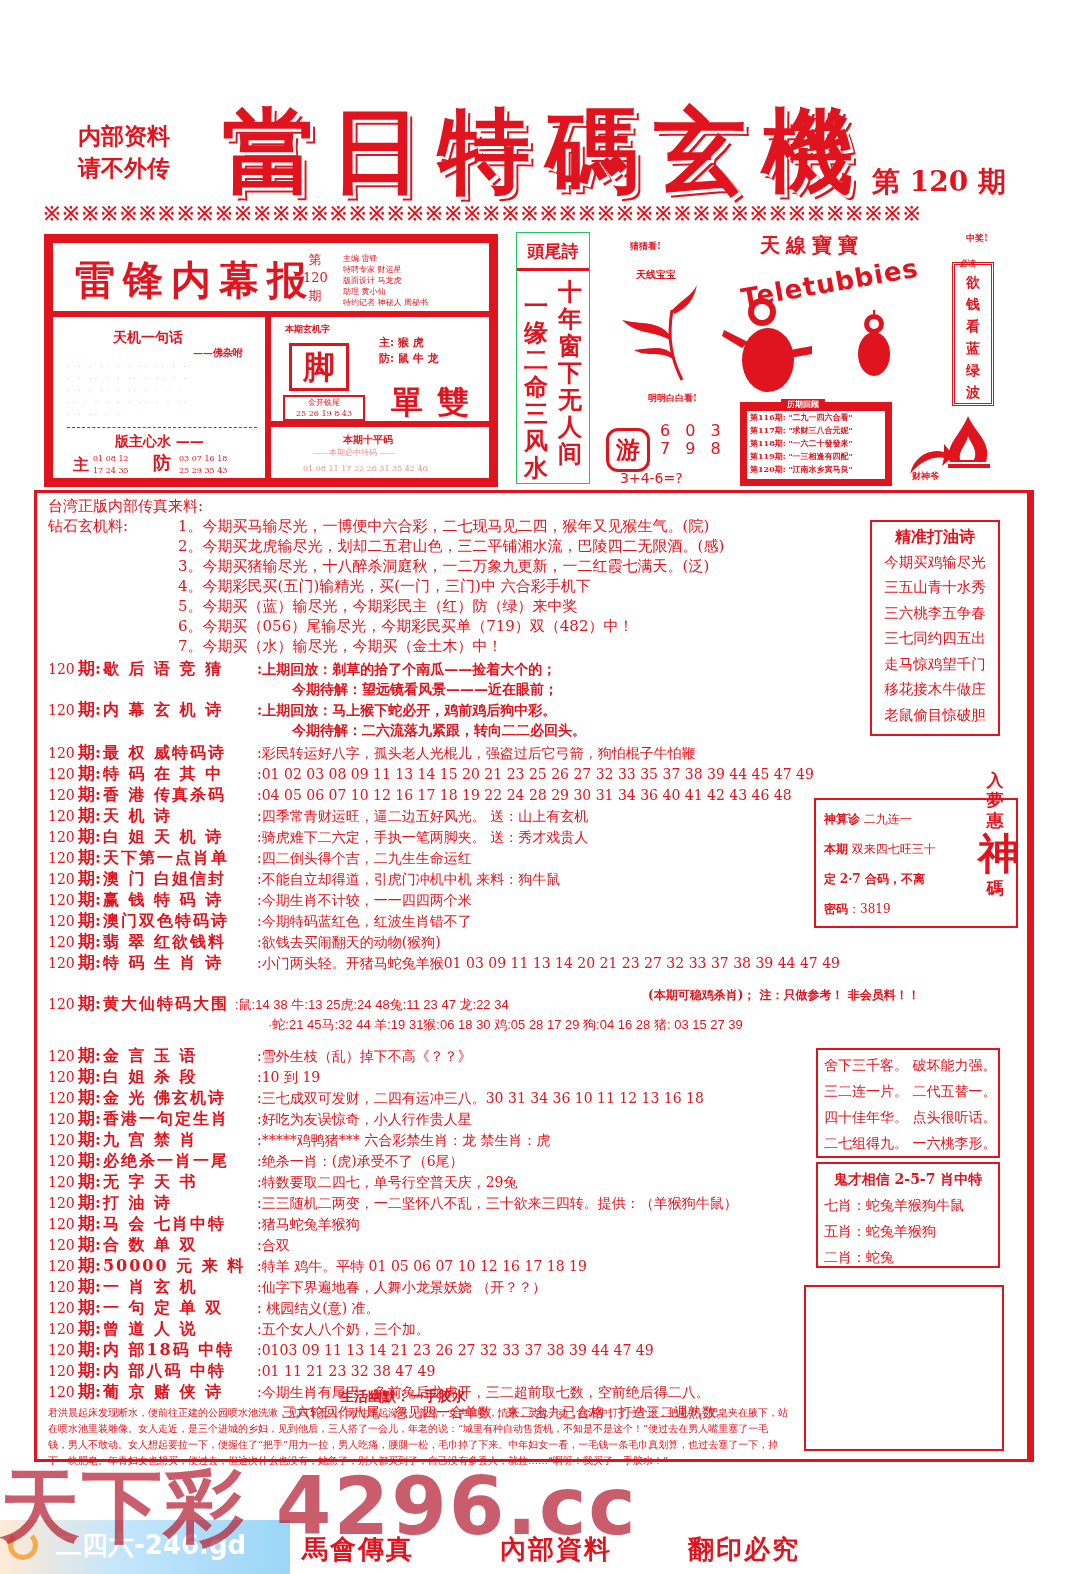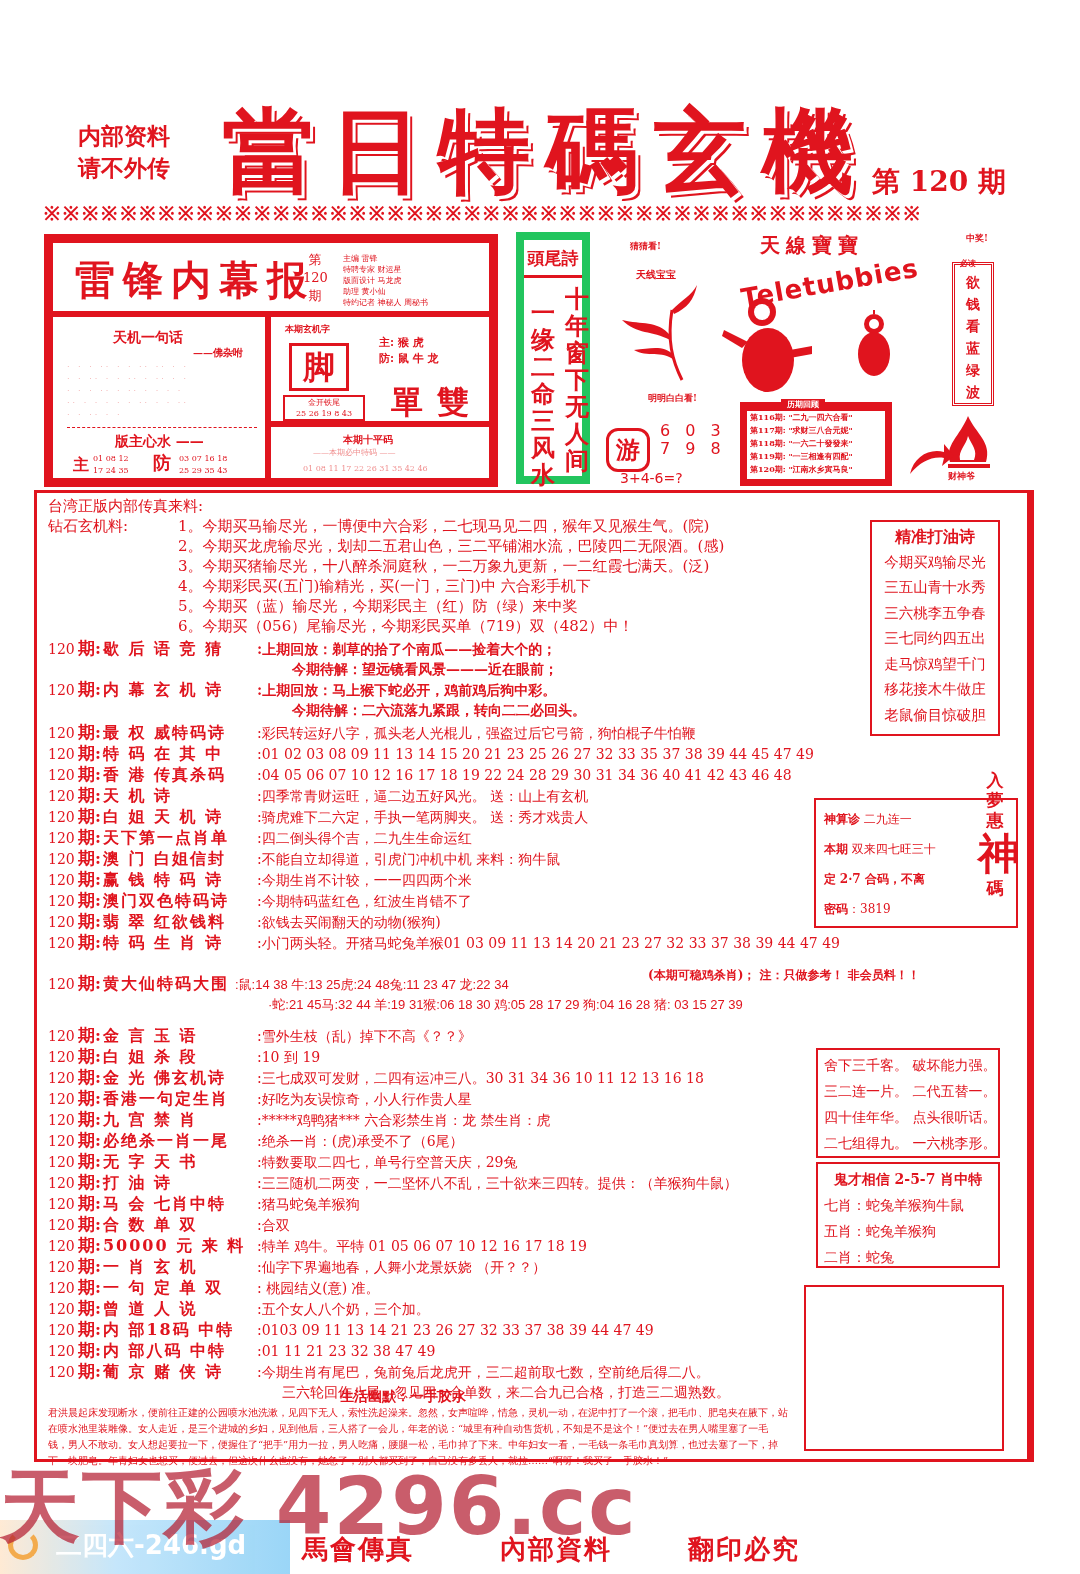--- a/index.html
+++ b/index.html
@@ -23,21 +23,21 @@
   .nbox .hline { position: absolute; left: 0; right: 0; top: 68px; height: 6px; background: #e0141e; }
   .nbox .vline { position: absolute; left: 212px; top: 74px; bottom: 0; width: 6px; background: #e0141e; }
   .nbox .hline2 { position: absolute; left: 218px; right: 0; top: 178px; height: 6px; background: #e0141e; }
   .nbox .sub-title { position: absolute; font-size: 14px; font-weight: bold; }
   .nbox .small { position: absolute; font-size: 8px; line-height: 12px; }
   .jiao { position: absolute; left: 236px; top: 100px; width: 60px; height: 48px; border: 3px solid #e0141e; font-size: 32px; font-weight: bold; text-align: center; line-height: 42px; }
   .jiao-sub { position: absolute; left: 230px; top: 152px; width: 82px; height: 26px; border: 2px solid #e0141e; font-size: 8px; text-align: center; line-height: 11px; }
   .big-dan { position: absolute; left: 338px; top: 138px; font-size: 32px; font-weight: bold; letter-spacing: 14px; }
 
   
-  .poem { left: 516px; top: 232px; width: 74px; height: 252px; border: 8px solid #22c55e; }
+  .poem { left: 516px; top: 232px; width: 74px; height: 252px; border: 1px solid #22c55e; }
   .poem .hd { height: 38px; border-bottom: 3px solid #e0141e; font-size: 17px; font-weight: bold; text-align: center; line-height: 36px; }
   .poem .col { position: absolute; top: 46px; width: 30px; font-size: 24px; line-height: 27px; text-align: center; font-family: "DejaVu Sans", sans-serif; font-weight: bold; }
 
   
   .tele-title { left: 760px; top: 232px; font-size: 20px; font-weight: bold; letter-spacing: 6px; }
   .tele-logo { left: 740px; top: 268px; font-size: 26px; font-weight: bold; font-family: "DejaVu Sans", sans-serif; transform: rotate(-10deg); letter-spacing: 1px; }
   .small-red { font-size: 9px; font-weight: bold; }
   .you { left: 606px; top: 428px; width: 44px; height: 44px; border: 3px solid #e0141e; border-radius: 12px; font-size: 24px; font-weight: bold; text-align: center; line-height: 38px; }
   .you-nums { left: 660px; top: 422px; font-size: 16px; letter-spacing: 5px; line-height: 18px; font-family: "DejaVu Sans", sans-serif; }
   .you-eq { left: 620px; top: 470px; font-size: 14px; font-family: "DejaVu Sans", sans-serif; }
@@ -197,35 +197,36 @@
   <div>蓝</div>
   <div>绿</div>
   <div>波</div>
 </div>
 <svg class="abs" style="left:904px;top:412px;" width="96" height="72">
   <path d="M64 4 C72 22 88 30 82 50 L46 50 C40 34 56 24 64 4Z" fill="#e0141e"></path>
   <path d="M64 24 C68 34 74 38 70 48 L56 48 C54 38 62 34 64 24Z" fill="#fff"></path>
   <rect x="44" y="52" width="42" height="4" fill="#e0141e"></rect>
   <path d="M6 62 C10 44 26 36 40 40 L40 32 L50 44 L38 54 L40 46 C28 44 16 50 6 62Z" fill="#e0141e"></path>
 </svg>
-<div class="abs small-red" style="left:948px;top:470px;">财神爷</div>
+<div class="abs small-red" style="left:912px;top:470px;">财神爷</div>
 
 <div class="abs main"></div>
 
 <div class="abs lines">
   <div class="ln">台湾正版内部传真来料:</div>
   <div class="ln" style="position:relative;">
     <span>钻石玄机料:</span>
     <span style="position:absolute;left:130px;">1。今期买马输尽光，一博便中六合彩，二七现马见二四，猴年又见猴生气。(院)</span>
   </div>
   <div class="ln" style="padding-left:130px;">2。今期买龙虎输尽光，划却二五君山色，三二平铺湘水流，巴陵四二无限酒。(感)</div>
   <div class="ln" style="padding-left:130px;">3。今期买猪输尽光，十八醉杀洞庭秋，一二万象九更新，一二红霞七满天。(泛)</div>
   <div class="ln" style="padding-left:130px;">4。今期彩民买(五门)输精光，买(一门，三门)中   六合彩手机下</div>
   <div class="ln" style="padding-left:130px;">5。今期买（蓝）输尽光，今期彩民主（红）防（绿）来中奖</div>
   <div class="ln" style="padding-left:130px;">6。今期买（056）尾输尽光，今期彩民买单（719）双（482）中！</div>
+  <div class="ln" style="padding-left:130px;">7。今期买（水）输尽光，今期买（金土木）中！</div>
 
   <div class="row" style="margin-top:2px;">
     <span class="p">120</span><span class="qi">期</span><span class="lb">:歇 后 语 竞 猜</span><span class="vl bold">:上期回放：剃草的拾了个南瓜——捡着大个的；</span>
   </div>
   <div class="cont" style="padding-left:244px;">今期待解：望远镜看风景———近在眼前；</div>
   <div class="row">
     <span class="p">120</span><span class="qi">期</span><span class="lb">:内 幕 玄 机 诗</span><span class="vl bold">:上期回放：马上猴下蛇必开，鸡前鸡后狗中彩。</span>
   </div>
   <div class="cont" style="padding-left:244px;">今期待解：二六流落九紧跟，转向二二必回头。</div>
 

